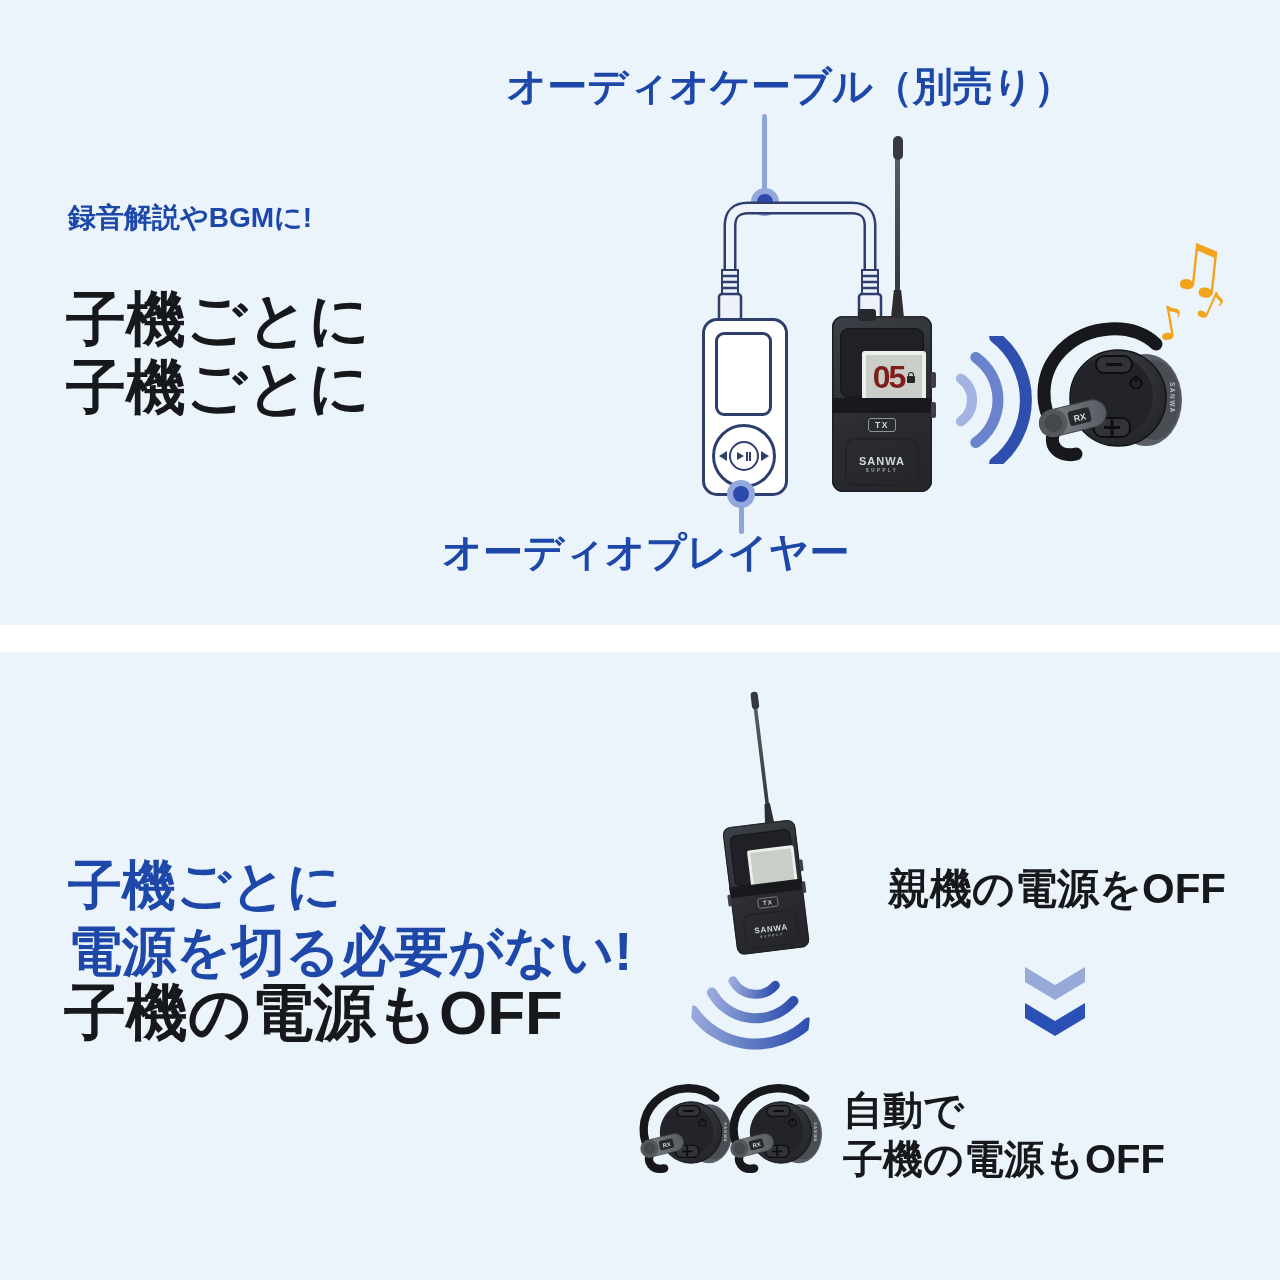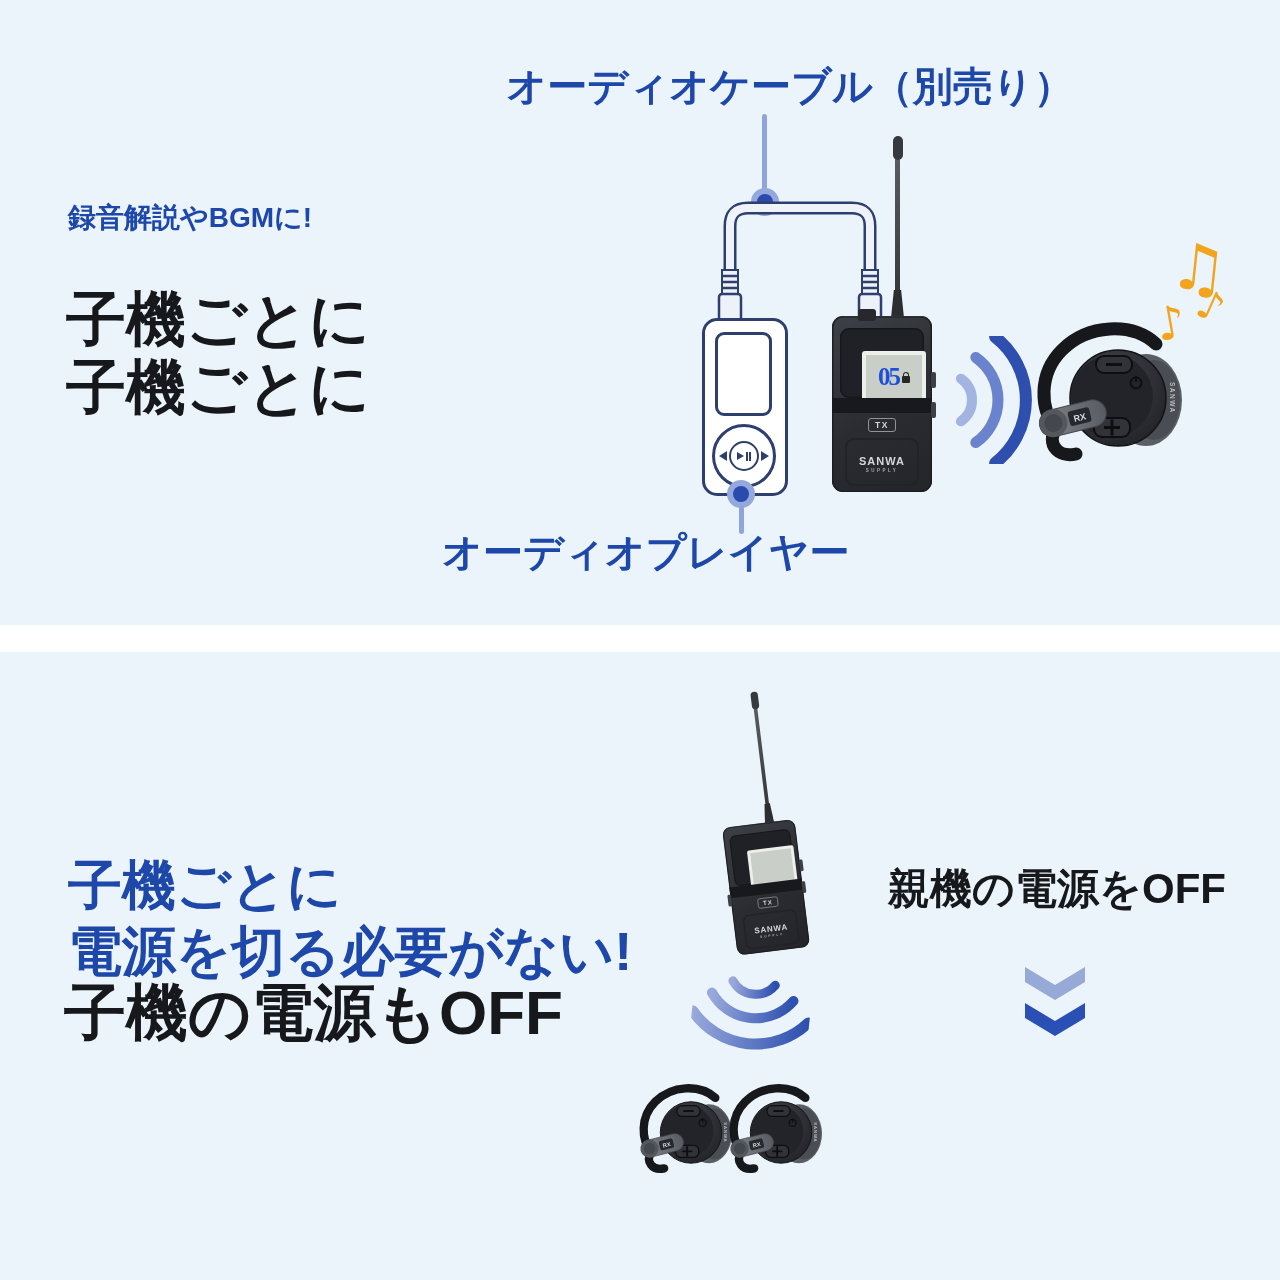--- a/index.html
+++ b/index.html
@@ -56,21 +56,21 @@
   .tx-antenna-rod{position:absolute;left:63px;top:-164px;width:5px;height:168px;
     background:linear-gradient(#5a5e64,#2e3034);border-radius:2px}
   .tx-antenna-cap{position:absolute;left:60.5px;top:-180px;width:10px;height:24px;background:#36393e;border-radius:5px}
   .tx-antenna-base{position:absolute;left:59px;top:-26px;width:13px;height:28px;background:#2b2d31;
     clip-path:polygon(22% 0,78% 0,100% 100%,0 100%)}
   .tx-jack{position:absolute;left:26px;top:-7px;width:18px;height:12px;background:#26282d;border-radius:3px}
   .tx-panel{position:absolute;left:8px;top:12px;width:84px;height:70px;background:#1f2126;
     border-radius:9px;box-shadow:inset 0 0 0 1.5px #16181b}
   .tx-lcd{position:absolute;left:22px;top:23px;width:64px;height:52px;background:#c9cfc8;
     border:4px solid #edefe9;border-radius:3px;display:flex;align-items:center;justify-content:center;gap:3px}
-  .tx-lcd-digits{font-family:Liberation Serif, serif;font-size:25px;color:#1d4ed8;letter-spacing:-2px}
+  .tx-lcd-digits{font-family:Liberation Sans, sans-serif;font-size:32px;color:#7f1d1d;letter-spacing:-2px}
   .tx-lock{width:8px;height:7px;background:#252921;border-radius:1px;position:relative;margin-top:5px}
   .tx-lock::before{content:"";position:absolute;left:1px;top:-4px;width:4px;height:4px;
     border:1.5px solid #252921;border-bottom:none;border-radius:3px 3px 0 0}
   .tx-groove{position:absolute;left:0;top:82px;width:100%;height:15px;background:#17191c}
   .tx-badge{position:absolute;left:36px;top:102px;width:28px;height:14px;border:1.5px solid #90939a;
     border-radius:3px;color:#d6d9dd;font-size:8.5px;letter-spacing:1.5px;display:flex;align-items:center;justify-content:center}
   .tx-cover{position:absolute;left:13px;top:122px;width:74px;height:48px;border:2px solid #212327;border-radius:9px}
   .tx-brand{position:absolute;left:0;top:140px;width:100%;text-align:center;font-size:11px;
     letter-spacing:1px;color:#d3d6da;line-height:1}
   .tx-brand-sub{position:absolute;left:0;top:153px;width:100%;text-align:center;font-size:4.5px;
@@ -308,14 +308,18 @@
         <rect x="6" y="83" width="68" height="27" rx="13.5" fill="url(#epBoom)" stroke="#43464b" stroke-width="1"></rect>
         <circle cx="20" cy="96.5" r="14" fill="#54575c"></circle>
         <circle cx="20" cy="96.5" r="9" fill="#44474c"></circle>
         <rect x="36" y="89" width="22" height="15" rx="3" fill="#26282c"></rect>
         <text x="47" y="100.5" text-anchor="middle" font-size="9" font-weight="bold" fill="#d4d7db">RX</text>
       </g>
       <text transform="rotate(90)" x="66" y="-138" font-size="6.5" font-weight="bold" letter-spacing="1.5" fill="#babdc1">SANWA</text>
     </svg>
   </div>
 
+  <div class="abs lbl-ink auto-label">
+    <span class="tline">自動で</span>
+    <span class="tline">子機の電源もOFF</span>
+  </div>
 
 </div>
 
 </body></html>

